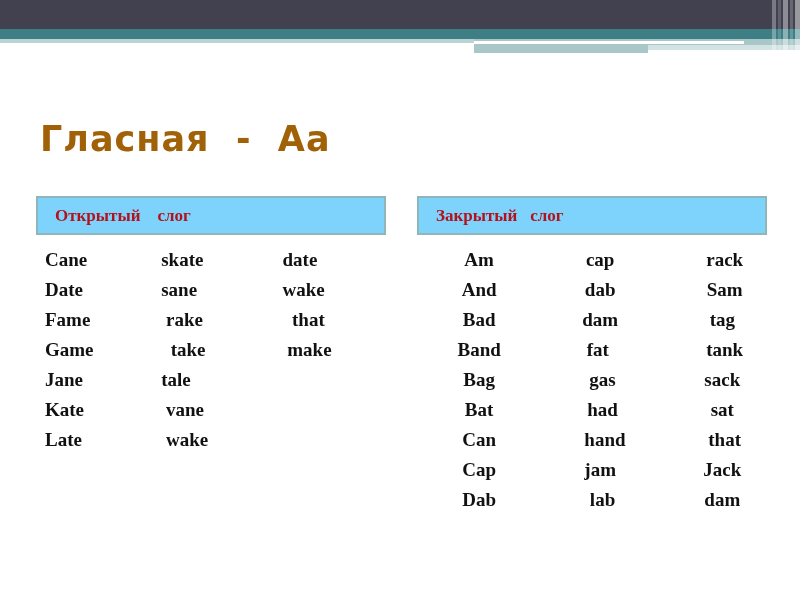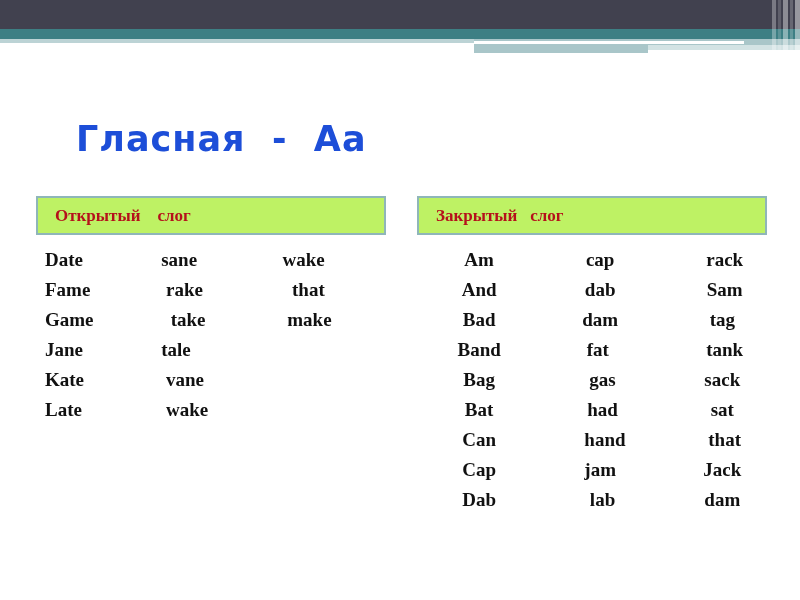--- a/index.html
+++ b/index.html
@@ -98,39 +98,38 @@
   .vs5 { left: 795px; width: 5px; background: rgba(255,255,255,0.46); }
 
   
   .page-title {
     position: absolute;
     left: 40px;
     top: 119px;
     font-family: "DejaVu Sans", sans-serif;
     font-size: 35px;
     font-weight: bold;
-    color: #1d4ed8;
+    color: #a16207;
     letter-spacing: 1px;
     white-space: pre;
-    margin-left: 36px;
   }
 
   
   .col {
     position: absolute;
     top: 196px;
   }
   .col-open   { left: 36px;  width: 350px; }
   .col-closed { left: 417px; width: 350px; text-align: center; }
 
   .col-header {
     box-sizing: border-box;
     width: 100%;
     height: 39px;
-    background: #bef264;
+    background: #7dd3fc;
     border: 2px solid #8fb6b9;
     display: flex;
     align-items: center;
   }
   .col-header-text {
     font-family: "Liberation Serif", serif;
     font-size: 17px;
     font-weight: bold;
     color: #b5111b;
     padding-left: 17px;
@@ -180,20 +179,25 @@
 
 <div class="page-title">Гласная  -  Аа</div>
 
 <div class="col col-open">
   <div class="col-header">
     <span class="col-header-text">Открытый    слог</span>
   </div>
   <table class="word-table">
     <tbody>
       <tr>
+        <td class="c0">Cane</td>
+        <td class="c1">  skate</td>
+        <td class="c2">  date</td>
+      </tr>
+      <tr>
         <td class="c0">Date</td>
         <td class="c1">  sane</td>
         <td class="c2">  wake</td>
       </tr>
       <tr>
         <td class="c0">Fame</td>
         <td class="c1">   rake</td>
         <td class="c2">    that</td>
       </tr>
       <tr>

